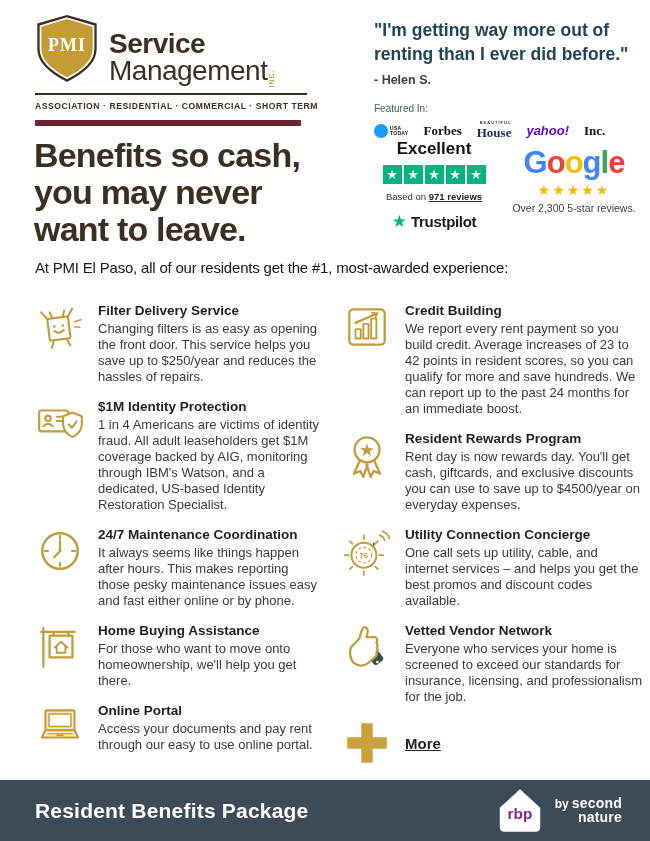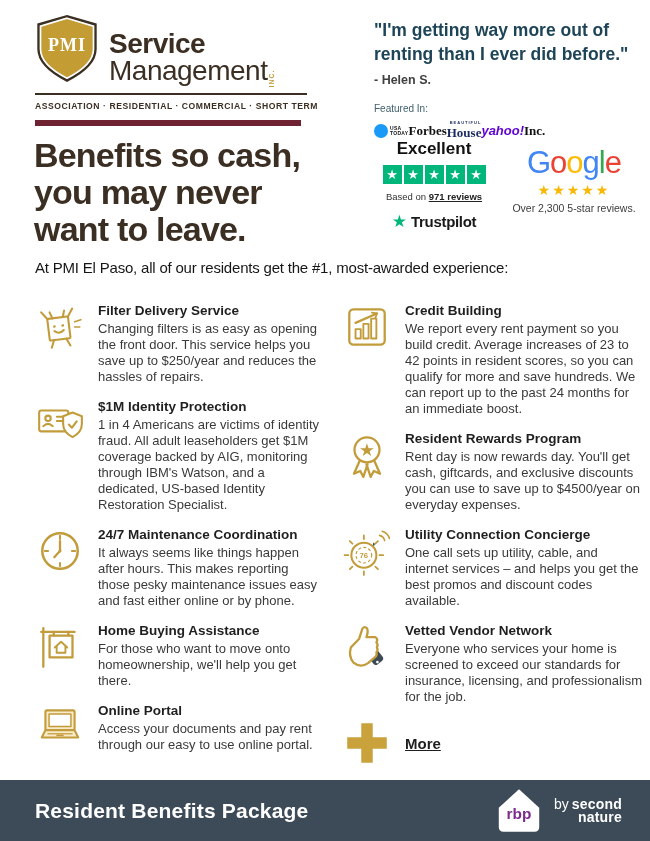--- a/index.html
+++ b/index.html
@@ -17,21 +17,21 @@
   .brand-divider { height:2px; background:#3B2E22; margin-top:9px; width:272px; }
   .brand-tagline { margin-top:6px; font-size:8.6px; letter-spacing:0.55px; color:#3B2E22; font-weight:bold; }
   .maroon-bar { margin-top:9px; width:266px; height:6px; background:#6F2232; }
 
   
   .testimonial { position:absolute; left:374px; top:18px; width:268px; color:#1E4457; }
   .quote-line { font-size:17.5px; font-weight:bold; line-height:24px; }
   .attribution { margin-top:7px; font-size:12.5px; font-weight:bold; color:#404040; }
   .featured { margin-top:16px; }
   .featured-label { font-size:10px; color:#41606F; margin-bottom:6px; }
-  .featured-logos { display:flex; align-items:center; }
+  .featured-logos { display:flex; align-items:center; gap:15px; }
   .usat { display:flex; align-items:center; gap:2px; }
   .usat-circle { width:14px; height:14px; border-radius:50%; background:#1A9AF7; }
   .usat-text { font-size:5px; font-weight:bold; line-height:5px; color:#111; letter-spacing:0.3px; }
   .forbes { font-family:"Liberation Serif", serif; font-size:13px; font-weight:bold; color:#111; }
   .house { text-align:right; color:#1B2A5E; }
   .house-top { display:block; font-size:4px; letter-spacing:1px; font-weight:bold; }
   .house-main { display:block; font-family:"Liberation Serif", serif; font-size:13px; font-weight:bold; }
   .yahoo { font-size:13px; font-weight:bold; font-style:italic; color:#5F01D1; }
   .inc { font-family:"Liberation Serif", serif; font-size:13px; font-weight:bold; color:#111; }
 
@@ -45,21 +45,21 @@
   .tp-stars { display:flex; justify-content:center; gap:2px; margin-top:6px; }
   .tp-stars .star { width:19px; height:19px; background:#00B67A; color:#fff; font-size:13px; line-height:19px; display:inline-block; }
   .tp-basedon { margin-top:7px; font-size:9.5px; color:#333; }
   .tp-basedon .count { font-weight:bold; text-decoration:underline; color:#222; }
   .tp-logo { margin-top:9px; display:flex; justify-content:center; align-items:center; gap:4px; }
   .tp-logo .tp-star-glyph { color:#00B67A; font-size:17px; }
   .tp-logo .tp-name { font-size:15px; font-weight:bold; color:#191919; letter-spacing:-0.3px; }
 
   
   .g-block { position:absolute; left:508px; top:146px; width:132px; text-align:center; }
-  .g-word { font-size:31px; font-weight:400; letter-spacing:-1px; line-height:34px; }
+  .g-word { font-size:31px; font-weight:700; letter-spacing:-1px; line-height:34px; }
   .g-stars { margin-top:1px; letter-spacing:2px; }
   .g-stars .star { color:#F8B805; font-size:14px; }
   .g-caption { margin-top:3px; font-size:10.5px; color:#3c3c3c; }
 
   
   .intro { position:absolute; left:35px; top:259px; font-size:15px; color:#161616; letter-spacing:-0.2px; }
 
   
   .col-left  { position:absolute; left:35px;  top:302px; width:288px; }
   .col-right { position:absolute; left:342px; top:302px; width:300px; }
@@ -71,21 +71,21 @@
   .benefit-desc { font-size:13px; line-height:16px; color:#3a3a3a; }
   .benefit.more-row { align-items:center; margin-top:4px; }
   .more-label { font-size:15px; font-weight:bold; color:#1f1f1f;text-decoration:underline; }
 
   
   .footer { position:absolute; left:0; top:780px; width:650px; height:61px; background:#3C4B57; display:flex; align-items:center; padding:0 28px 0 35px; }
   .footer-title { flex:1; font-size:21px; font-weight:bold; color:#ffffff; letter-spacing:0.2px; }
   .footer-brand { display:flex; align-items:center; gap:9px; }
   .sn-text { display:flex; flex-direction:column; align-items:flex-end; color:#fff; line-height:13px; }
   .sn-row { display:flex; align-items:baseline; gap:3px; }
-  .sn-by { font-size:14px; }
+  .sn-by { font-size:12px;font-weight:bold; }
   .sn-word { font-size:14px; font-weight:bold; letter-spacing:0.2px; }
 </style>
 </head>
 <body>
 
 <div class="page">
 
   <div class="brand">
     <div class="logo-row">
       <svg width="64" height="70" viewBox="0 0 60 66">

